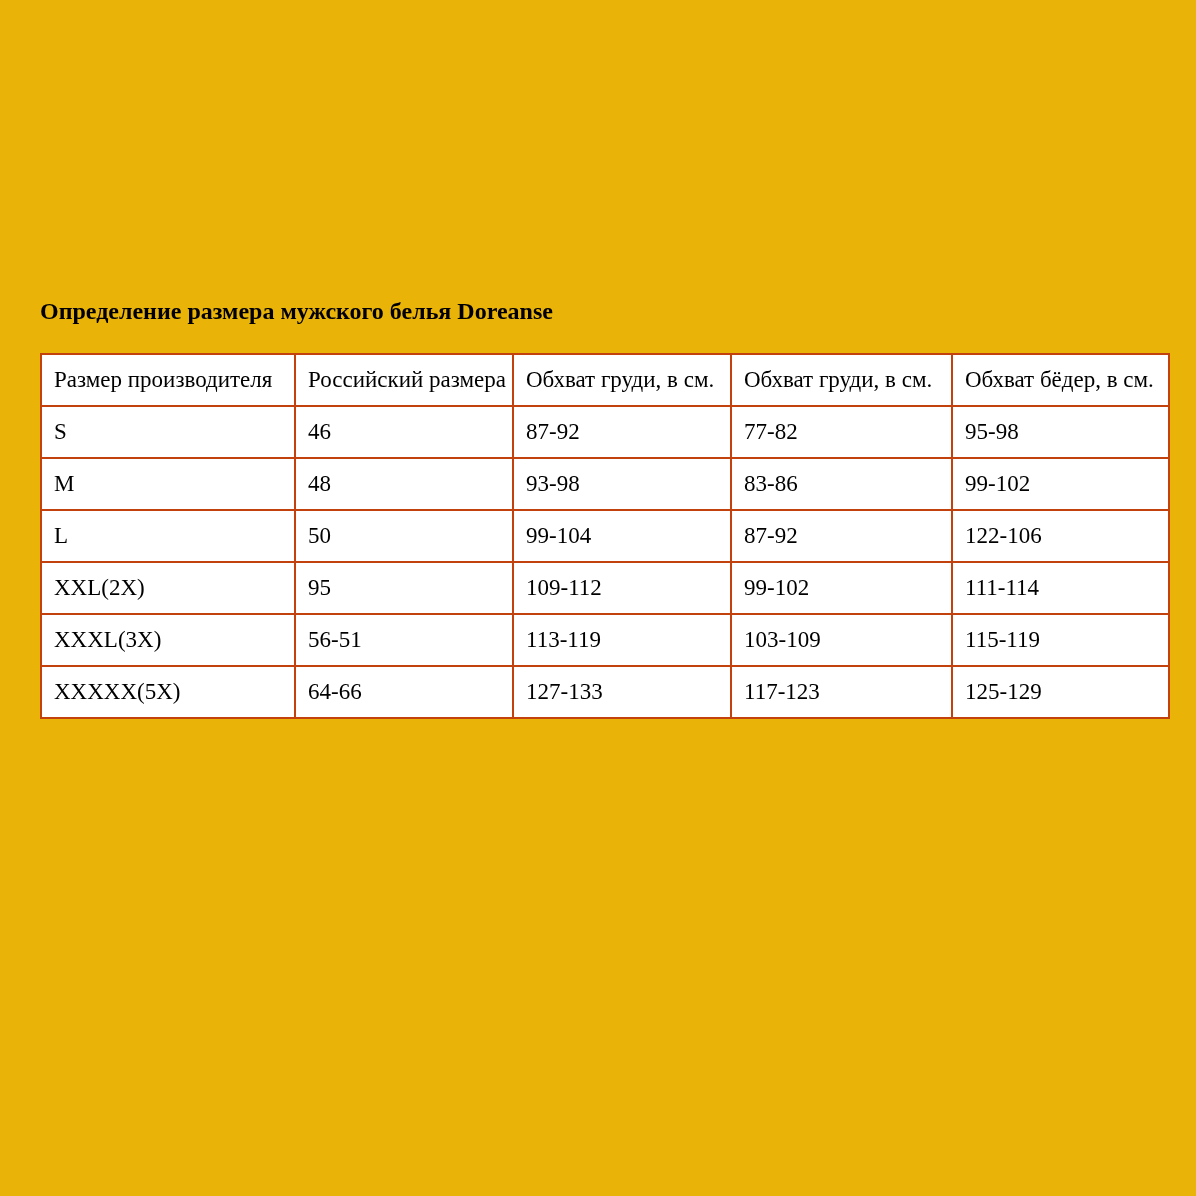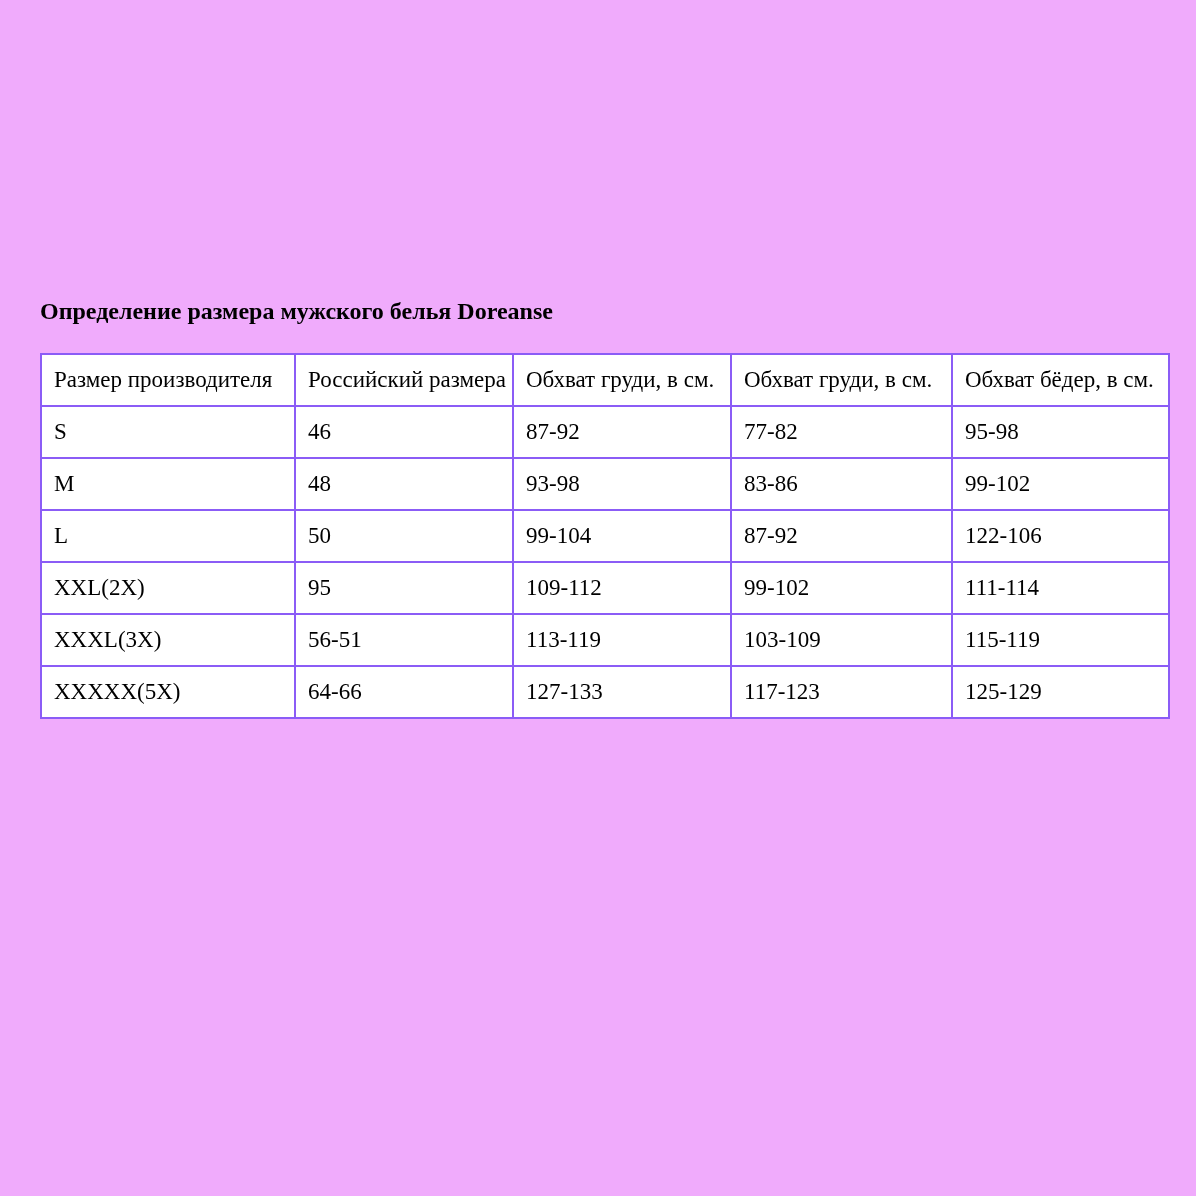--- a/index.html
+++ b/index.html
@@ -4,21 +4,21 @@
 <style>
   html, body {
     margin: 0;
     padding: 0;
     background: #ffffff;
   }
   .page {
     position: relative;
     width: 1196px;
     height: 1196px;
-    background: #f0abfc;
+    background: #eab308;
     color: #000000;
     font-family: "Liberation Serif", "DejaVu Serif", serif;
     overflow: hidden;
   }
   .page-title {
     position: absolute;
     left: 40px;
     top: 297px;
     margin: 0;
     font-size: 24px;
@@ -30,21 +30,21 @@
   .size-table {
     position: absolute;
     left: 40px;
     top: 353px;
     width: 1128px;
     border-collapse: collapse;
     table-layout: fixed;
   }
   .size-table th,
   .size-table td {
-    border: 2px solid #8b5cf6;
+    border: 2px solid #c2410c;
     height: 50px;
     padding: 0 6px 0 12px;
     font-size: 23px;
     font-weight: normal;
     text-align: left;
     vertical-align: middle;
     white-space: nowrap;
     overflow: hidden;
     color: #000000;
     background: #ffffff;

